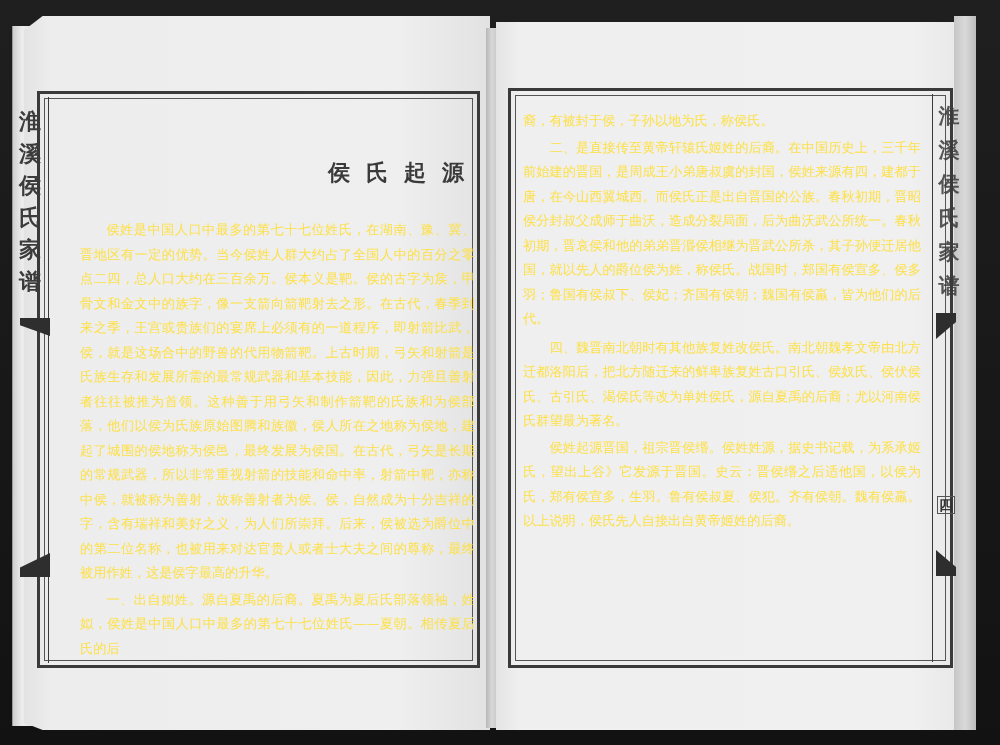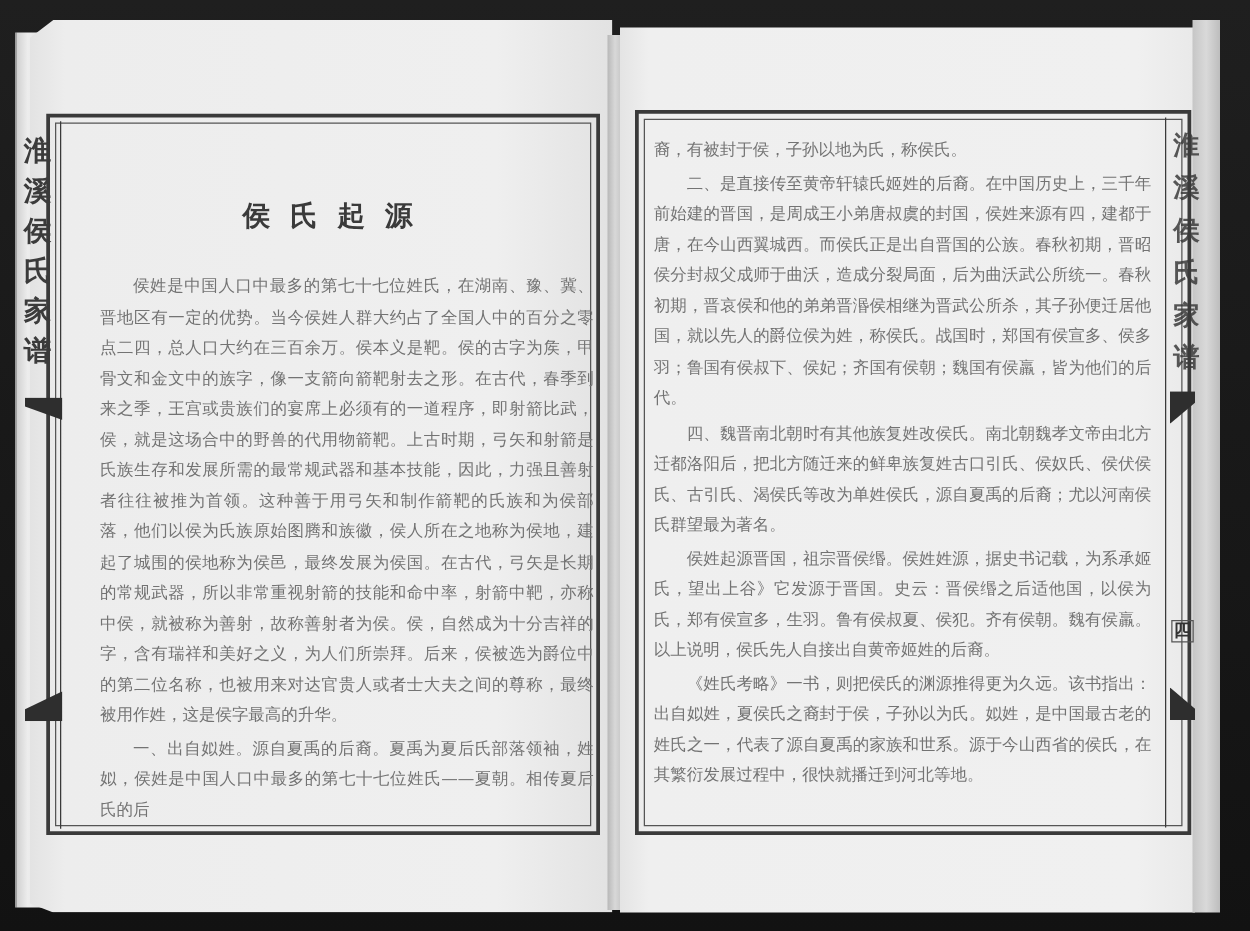--- a/index.html
+++ b/index.html
@@ -44,23 +44,23 @@
   .band { position: absolute; background: #2e2e2e; }
   .band-l1 { left: 20px; top: 318px; width: 30px; height: 18px; clip-path: polygon(0 0,100% 0,100% 100%,0 40%); }
   .band-l2 { left: 20px; top: 553px; width: 30px; height: 24px; clip-path: polygon(0 60%,100% 0,100% 100%,0 100%); }
   .band-r1 { left: 936px; top: 313px; width: 20px; height: 26px; clip-path: polygon(0 0,100% 0,100% 35%,0 100%); }
   .band-r2 { left: 936px; top: 550px; width: 20px; height: 26px; clip-path: polygon(0 0,100% 65%,100% 100%,0 100%); }
 
   .page-number { position: absolute; left: 937px; top: 496px; width: 18px; font-size: 14px; font-weight: bold;
     text-align: center; color: #333; border: 1px solid #555; line-height: 16px; }
 
   
-  .title { position: absolute; left: 60px; top: 158px; width: 420px; text-align: center;
+  .title { position: absolute; left: 60px; top: 158px; width: 420px; text-align: right;
     font-size: 22px; font-weight: bold; letter-spacing: 16px; color: #3a3a3a; }
-  .text-block { position: absolute; font-size: 13.2px; line-height: 24.5px; color: #737373; text-align: justify; }
+  .text-block { position: absolute; font-size: 13.2px; line-height: 24.5px; color: #fde047; text-align: justify; }
   .text-left { left: 80px; top: 218px; width: 395px; }
   .text-right { left: 523px; top: 109px; width: 398px; }
   .para { text-indent: 2em; }
   .para-noindent { text-indent: 0; }
   .subheading { font-weight: bold; padding-left: 2em; margin-top: 10px; font-size: 13.5px; }
   .gap-small { height: 2px; }
 </style>
 </head>
 <body>
 
@@ -110,14 +110,13 @@
 <div class="text-block text-right">
   <p class="para-noindent">裔，有被封于侯，子孙以地为氏，称侯氏。</p>
   <div class="gap-small"></div>
   <p class="para">二、是直接传至黄帝轩辕氏姬姓的后裔。在中国历史上，三千年前始建的晋国，是周成王小弟唐叔虞的封国，侯姓来源有四，建都于唐，在今山西翼城西。而侯氏正是出自晋国的公族。春秋初期，晋昭侯分封叔父成师于曲沃，造成分裂局面，后为曲沃武公所统一。春秋初期，晋哀侯和他的弟弟晋湣侯相继为晋武公所杀，其子孙便迁居他国，就以先人的爵位侯为姓，称侯氏。战国时，郑国有侯宣多、侯多羽；鲁国有侯叔下、侯妃；齐国有侯朝；魏国有侯羸，皆为他们的后代。</p>
   <div class="gap-small"></div>
   <div class="gap-small"></div>
   <p class="para">四、魏晋南北朝时有其他族复姓改侯氏。南北朝魏孝文帝由北方迁都洛阳后，把北方随迁来的鲜卑族复姓古口引氏、侯奴氏、侯伏侯氏、古引氏、渴侯氏等改为单姓侯氏，源自夏禹的后裔；尤以河南侯氏群望最为著名。</p>
   <div class="gap-small"></div>
   <p class="para">侯姓起源晋国，祖宗晋侯缗。侯姓姓源，据史书记载，为系承姬氏，望出上谷》它发源于晋国。史云：晋侯缗之后适他国，以侯为氏，郑有侯宣多，生羽。鲁有侯叔夏、侯犯。齐有侯朝。魏有侯羸。以上说明，侯氏先人自接出自黄帝姬姓的后裔。</p>
   <div class="gap-small"></div>
-  <p class="para">《姓氏考略》一书，则把侯氏的渊源推得更为久远。该书指出：出自姒姓，夏侯氏之裔封于侯，子孙以为氏。姒姓，是中国最古老的姓氏之一，代表了源自夏禹的家族和世系。源于今山西省的侯氏，在其繁衍发展过程中，很快就播迁到河北等地。</p>
 </div>
 
 </body></html>

